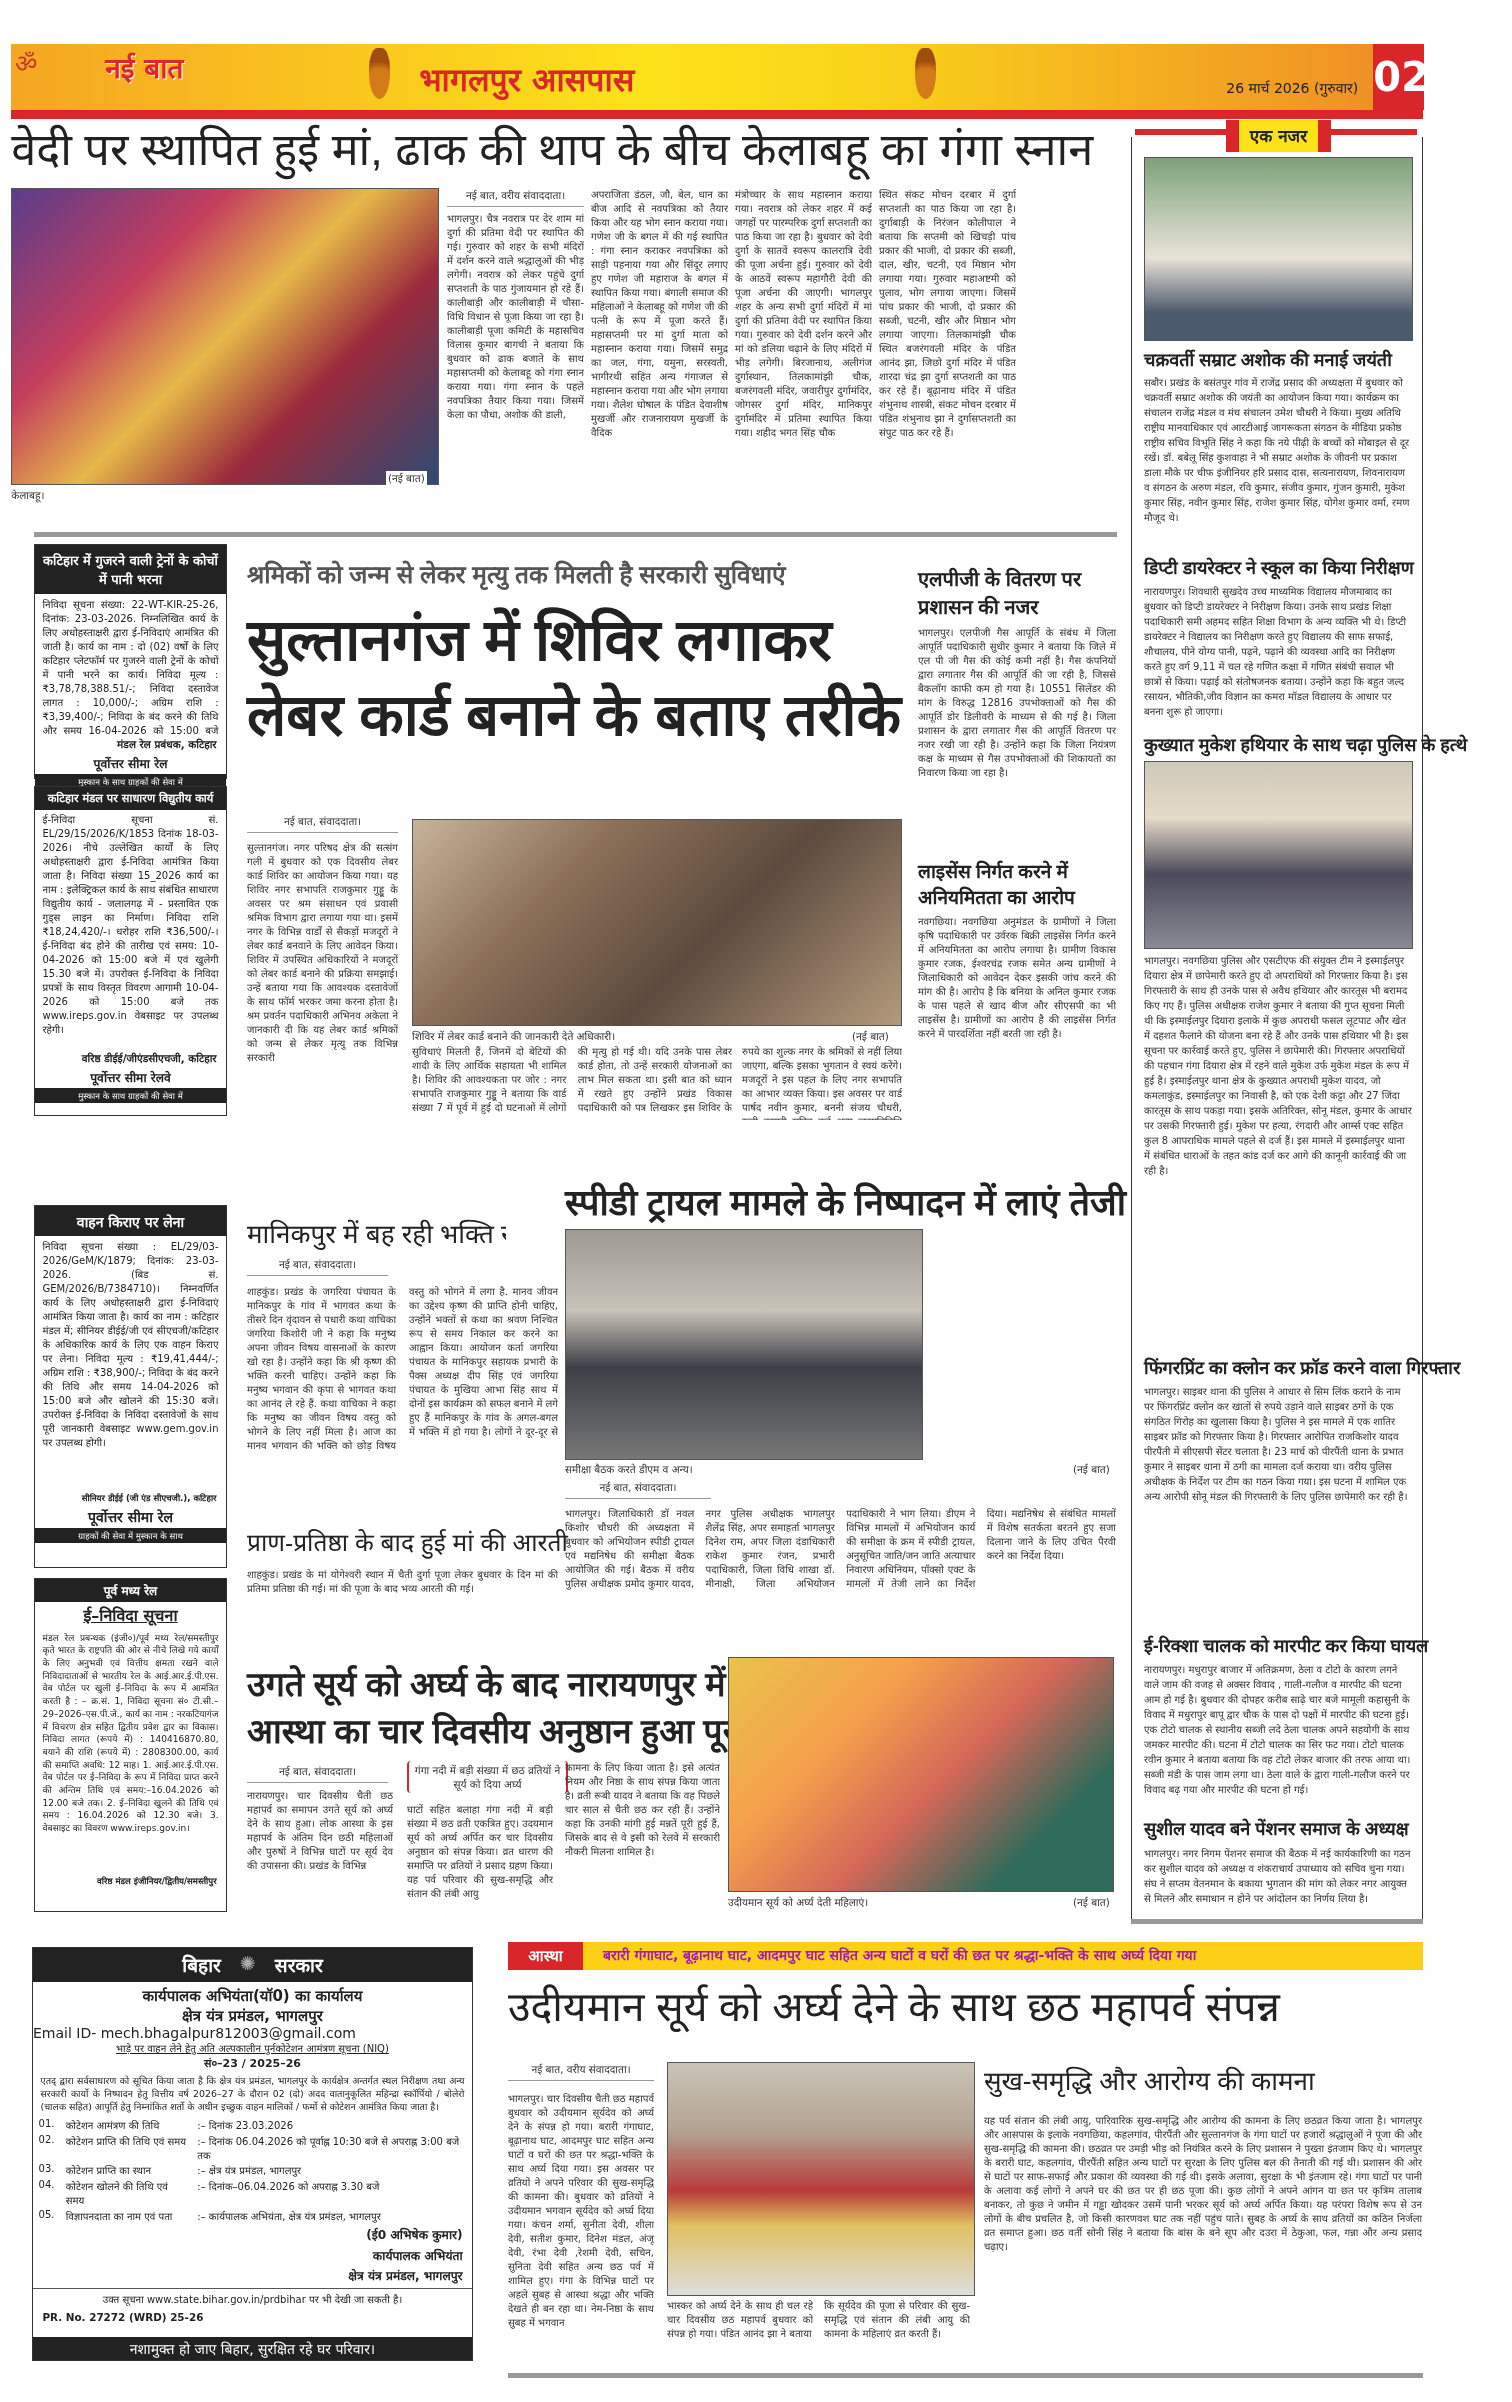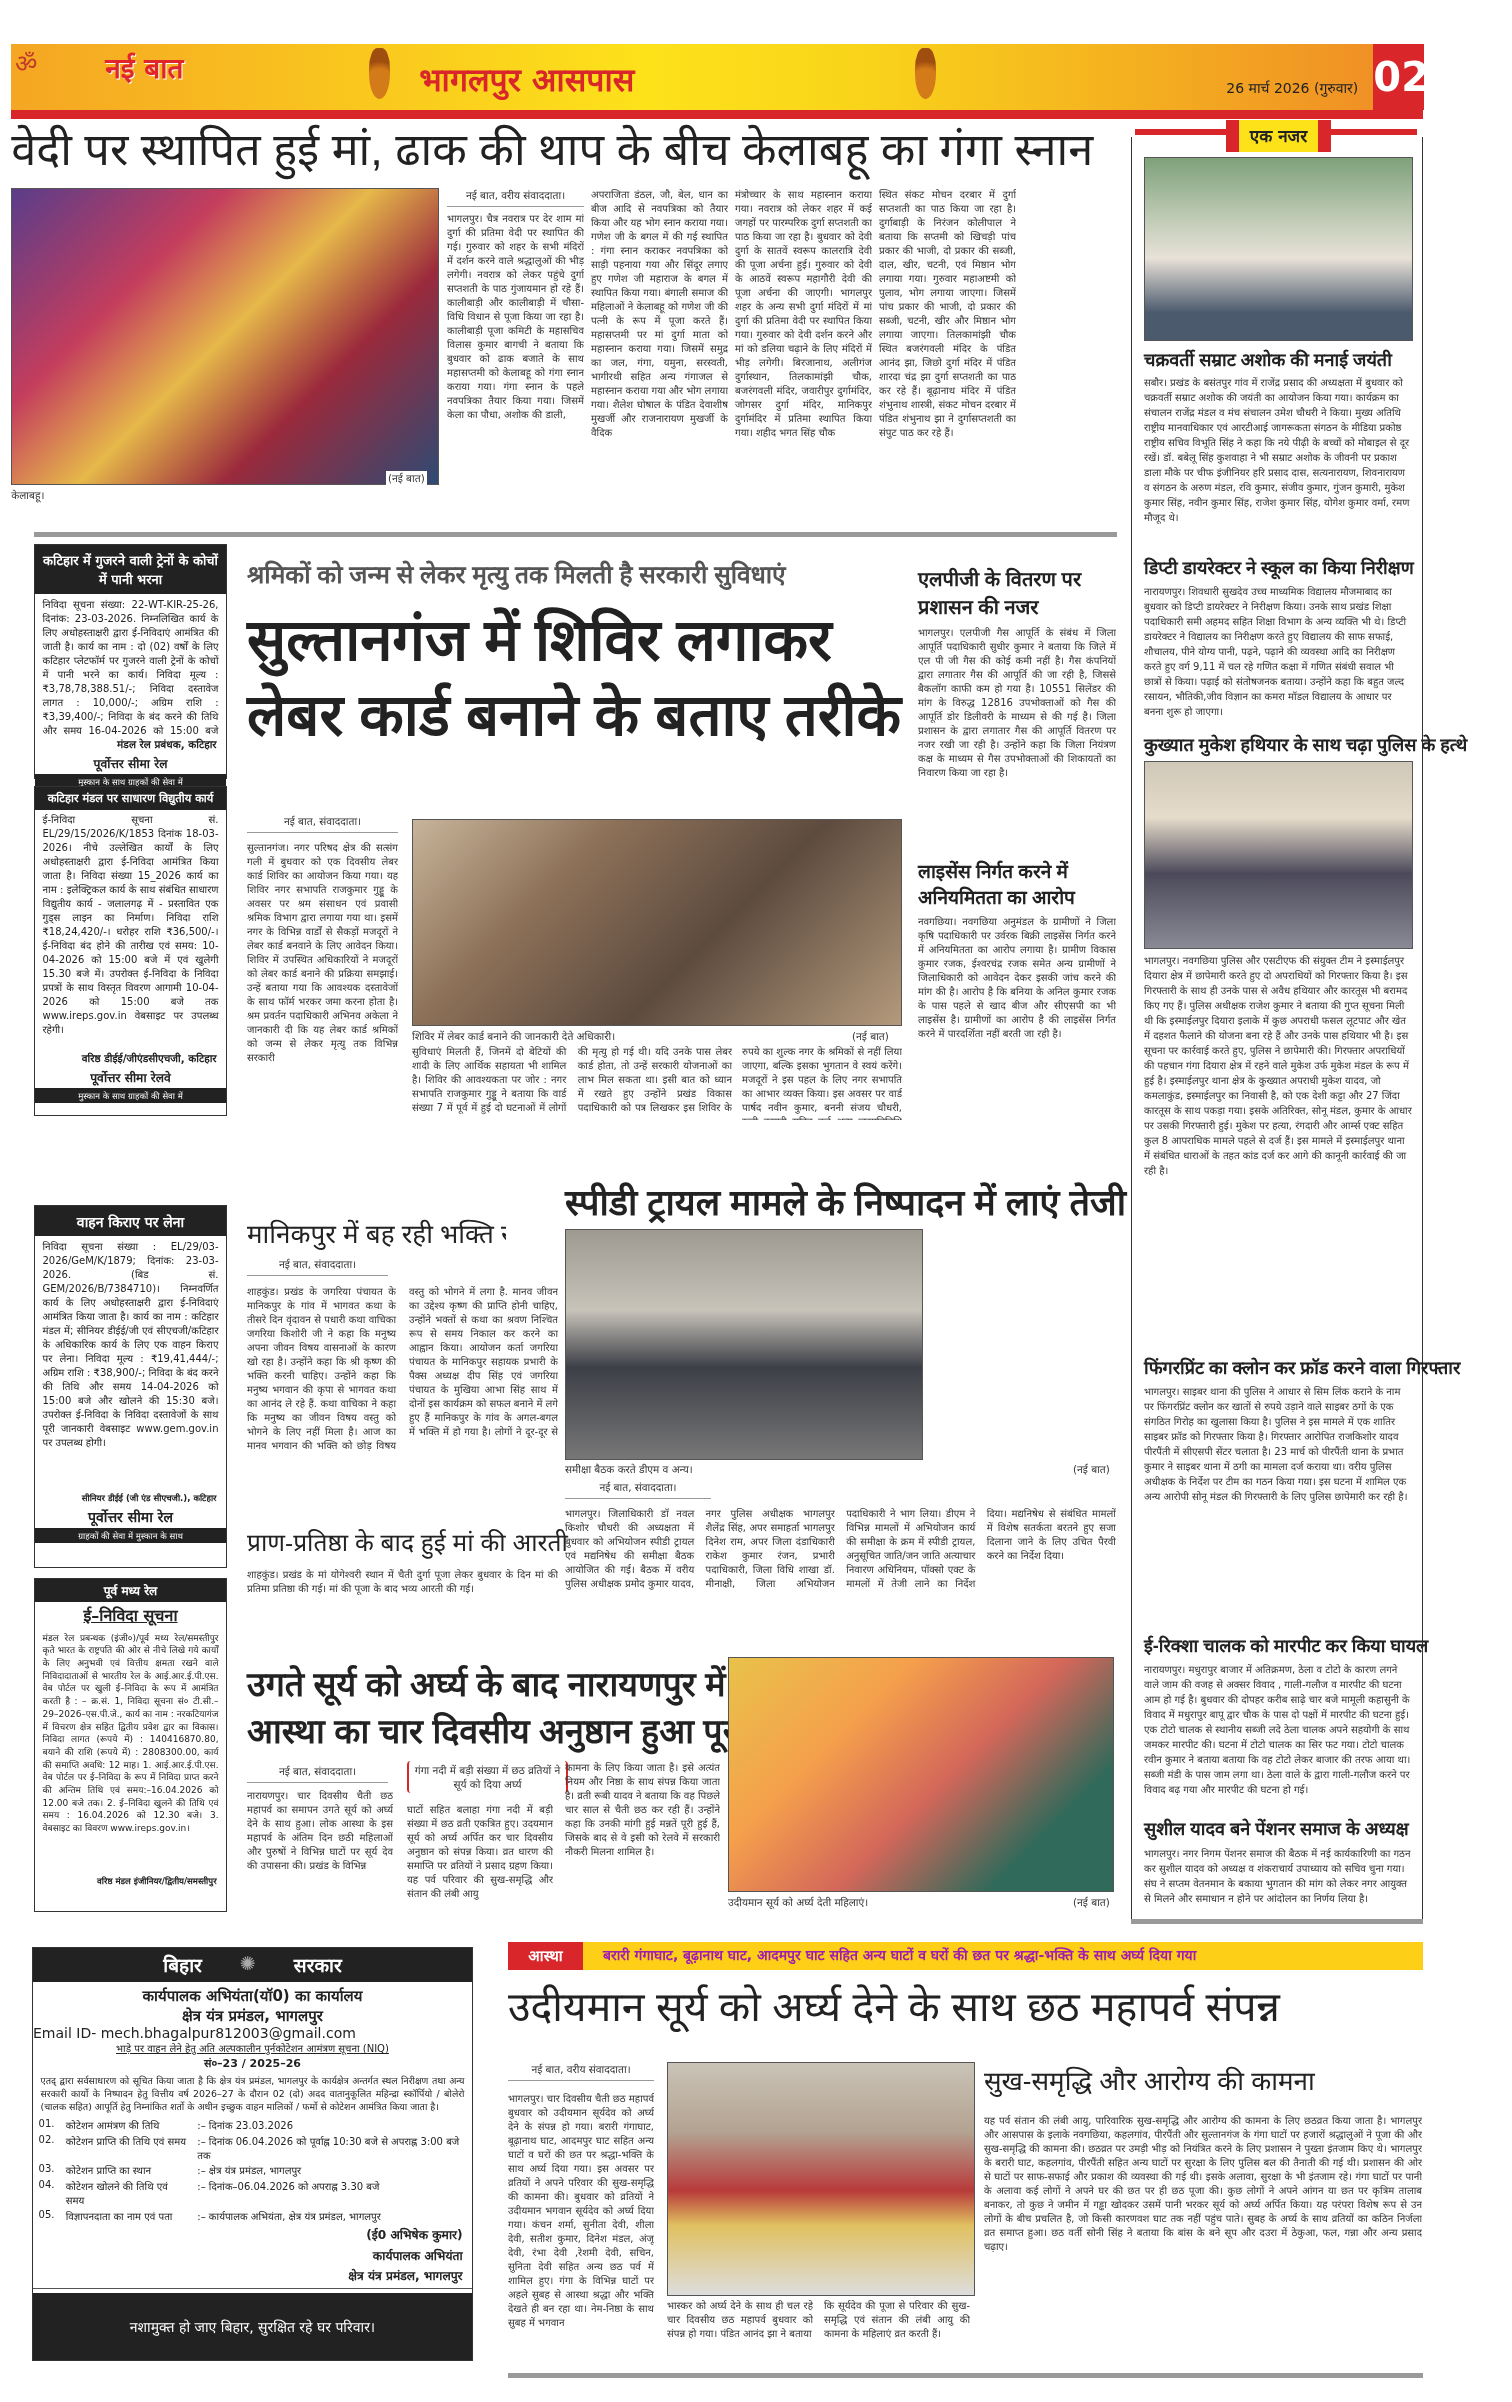--- a/index.html
+++ b/index.html
@@ -153,21 +153,21 @@
 <div class="abs byline" style="left:247px;top:1764px;width:141px">नई बात, संवाददाता।</div>
 <div class="abs quote" style="left:407px;top:1761px;width:161px">गंगा नदी में बड़ी संख्या में छठ व्रतियों ने सूर्य को दिया अर्घ्य</div>
 <div class="abs body-t" style="left:247px;top:1789px;width:146px;height:122px">नारायणपुर। चार दिवसीय चैती छठ महापर्व का समापन उगते सूर्य को अर्घ्य देने के साथ हुआ। लोक आस्था के इस महापर्व के अंतिम दिन छठी महिलाओं और पुरुषों ने विभिन्न घाटों पर सूर्य देव की उपासना की। प्रखंड के विभिन्न</div>
 <div class="abs body-t" style="left:407px;top:1803px;width:146px;height:108px">घाटों सहित बलाहा गंगा नदी में बड़ी संख्या में छठ व्रती एकत्रित हुए। उदयमान सूर्य को अर्घ्य अर्पित कर चार दिवसीय अनुष्ठान को संपन्न किया। व्रत धारण की समाप्ति पर व्रतियों ने प्रसाद ग्रहण किया। यह पर्व परिवार की सुख-समृद्धि और संतान की लंबी आयु</div>
 <div class="abs body-t" style="left:565px;top:1761px;width:155px;height:151px">कामना के लिए किया जाता है। इसे अत्यंत नियम और निष्ठा के साथ संपन्न किया जाता है। व्रती रूबी यादव ने बताया कि वह पिछले चार साल से चैती छठ कर रही हैं। उन्होंने कहा कि उनकी मांगी हुई मन्नतें पूरी हुई हैं, जिसके बाद से वे इसी को रेलवे में सरकारी नौकरी मिलना शामिल है।</div>
 <div class="abs photo" style="left:728px;top:1657px;width:386px;height:235px;background:linear-gradient(135deg,#e9c24a,#f5a04c 30%,#d3675a 55%,#2f6a5a 80%)"></div>
 <div class="abs cap" style="left:728px;top:1895px">उदीयमान सूर्य को अर्घ्य देती महिलाएं।</div>
 <div class="abs cap" style="left:1073px;top:1895px">(नई बात)</div>
 
 <div class="abs adbox" style="left:32px;top:1947px;width:441px;height:414px;border:0.9px solid #333">
-  <div class="adhead" style="font-size:19px;padding:3.8px;display:flex;justify-content:center;gap:38px">
+  <div class="adhead" style="font-size:19px;padding:3.8px;display:flex;justify-content:center;gap:19px">
     <span>बिहार</span>
     <span style="color:#aaa">✺</span>
     <span>सरकार</span>
   </div>
   <div style="text-align:center;font-size:15px;font-weight:bold;padding-top:3.8px">कार्यपालक अभियंता(यॉ0) का कार्यालय</div>
   <div style="text-align:center;font-size:15px;font-weight:bold">क्षेत्र यंत्र प्रमंडल, भागलपुर</div>
   <div style="font-size:14px">Email ID- mech.bhagalpur812003@gmail.com</div>
   <div style="text-align:center;font-size:10px;text-decoration:underline">भाड़े पर वाहन लेने हेतु अति अल्पकालीन पुर्नकोटेशन आमंत्रण सूचना (NIQ)</div>
   <div style="text-align:center;font-size:11px;font-weight:bold">सं०–23 / 2025–26</div>
   <div class="adtext" style="font-size:9.4px;line-height:13px">एतद् द्वारा सर्वसाधारण को सूचित किया जाता है कि क्षेत्र यंत्र प्रमंडल, भागलपुर के कार्यक्षेत्र अन्तर्गत स्थल निरीक्षण तथा अन्य सरकारी कार्यो के निष्पादन हेतु वित्तीय वर्ष 2026–27 के दौरान 02 (दो) अदद वातानुकूलित महिन्द्रा स्कॉर्पियो / बोलेरो (चालक सहित) आपूर्ति हेतु निम्नांकित शर्तो के अधीन इच्छुक वाहन मालिकों / फर्मो से कोटेशन आमंत्रित किया जाता है।</div>
@@ -198,21 +198,21 @@
           <td>विज्ञापनदाता का नाम एवं पता</td>
           <td>:– कार्यपालक अभियंता, क्षेत्र यंत्र प्रमंडल, भागलपुर</td>
         </tr>
   </tbody>
     </table>
   <div class="adsign" style="font-size:12.2px">(ई0 अभिषेक कुमार)</div>
   <div class="adsign" style="font-size:12.2px">कार्यपालक अभियंता</div>
   <div class="adsign" style="font-size:12.2px;border-bottom:0.9px solid #555;padding-bottom:3.8px">क्षेत्र यंत्र प्रमंडल, भागलपुर</div>
   <div style="text-align:center;font-size:10px;padding:2.8px">उक्त सूचना www.state.bihar.gov.in/prdbihar पर भी देखी जा सकती है।</div>
   <div style="font-size:10.4px;font-weight:bold;padding:1.9px 9.4px">PR. No. 27272 (WRD) 25-26</div>
-  <div class="adhead" style="position:absolute;bottom:0;left:0;right:0;font-size:14px;font-weight:normal;padding:24px">नशामुक्त हो जाए बिहार, सुरक्षित रहे घर परिवार।</div>
+  <div class="adhead" style="position:absolute;bottom:0;left:0;right:0;font-size:14px;font-weight:normal;padding:2px">नशामुक्त हो जाए बिहार, सुरक्षित रहे घर परिवार।</div>
 </div>
 
 <div class="abs aastha-bar"></div>
 <div class="abs aastha-tag">आस्था</div>
 <div class="abs aastha-strap">बरारी गंगाघाट, बूढ़ानाथ घाट, आदमपुर घाट सहित अन्य घाटों व घरों की छत पर श्रद्धा-भक्ति के साथ अर्घ्य दिया गया</div>
 <div class="abs sub-hl" style="left:508px;top:1973px;font-size:41px;font-weight:normal;white-space:nowrap;line-height:68px">उदीयमान सूर्य को अर्घ्य देने के साथ छठ महापर्व संपन्न</div>
 <div class="abs byline" style="left:508px;top:2062px;width:146px">नई बात, वरीय संवाददाता।</div>
 <div class="abs body-t" style="left:508px;top:2092px;width:146px;height:273px">भागलपुर। चार दिवसीय चैती छठ महापर्व बुधवार को उदीयमान सूर्यदेव को अर्घ्य देने के संपन्न हो गया। बरारी गंगाघाट, बूढ़ानाथ घाट, आदमपुर घाट सहित अन्य घाटों व घरों की छत पर श्रद्धा-भक्ति के साथ अर्घ्य दिया गया। इस अवसर पर व्रतियों ने अपने परिवार की सुख-समृद्धि की कामना की। बुधवार को व्रतियों ने उदीयमान भगवान सूर्यदेव को अर्घ्य दिया गया। कंचन शर्मा, सुनीता देवी, शीला देवी, सतीश कुमार, दिनेश मंडल, अंजू देवी, रंभा देवी ,रेशमी देवी, सचिन, सुनिता देवी सहित अन्य छठ पर्व में शामिल हुए। गंगा के विभिन्न घाटों पर अहले सुबह से आस्था श्रद्धा और भक्ति देखते ही बन रहा था। नेम-निष्ठा के साथ सुबह में भगवान</div>
 <div class="abs photo" style="left:667px;top:2062px;width:308px;height:234px;background:linear-gradient(180deg,#c9c3b7,#b3a290 30%,#b83a3a 55%,#e0c060 70%,#ddd)"></div>
 <div class="abs body-t" style="left:667px;top:2299px;width:94px;height:66px;width:146px">भास्कर को अर्घ्य देने के साथ ही चल रहे चार दिवसीय छठ महापर्व बुधवार को संपन्न हो गया। पंडित आनंद झा ने बताया</div>

